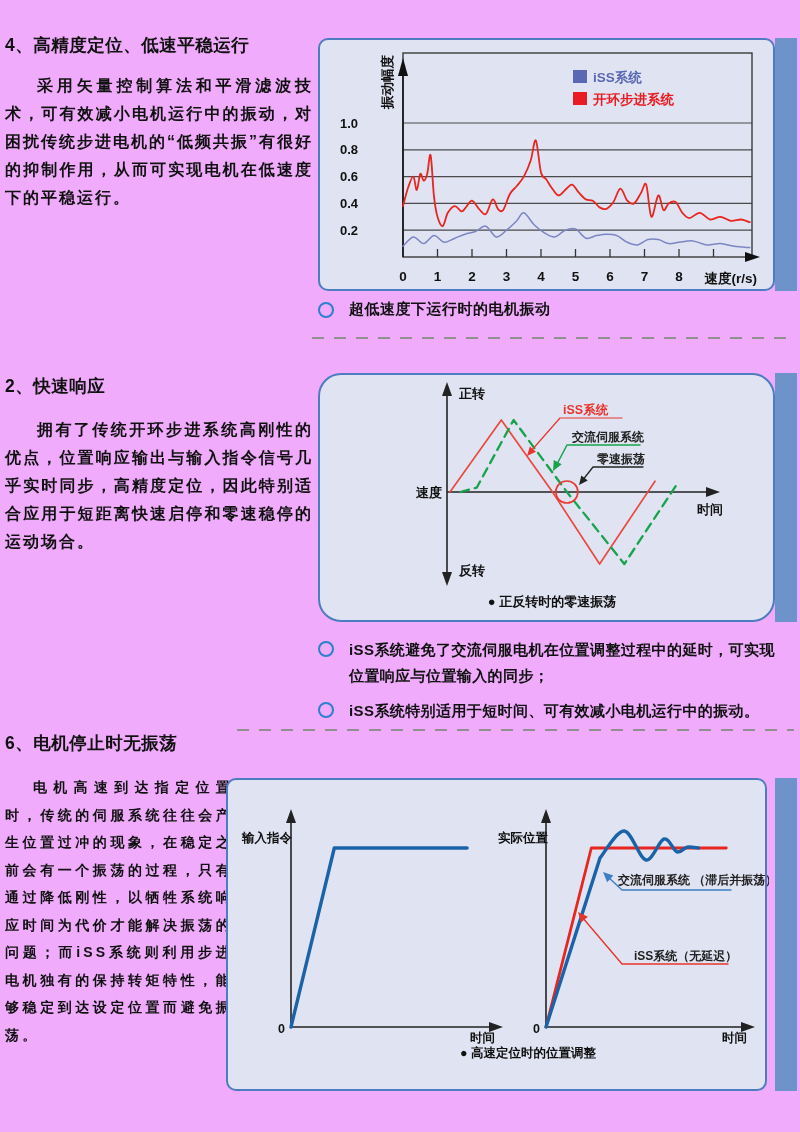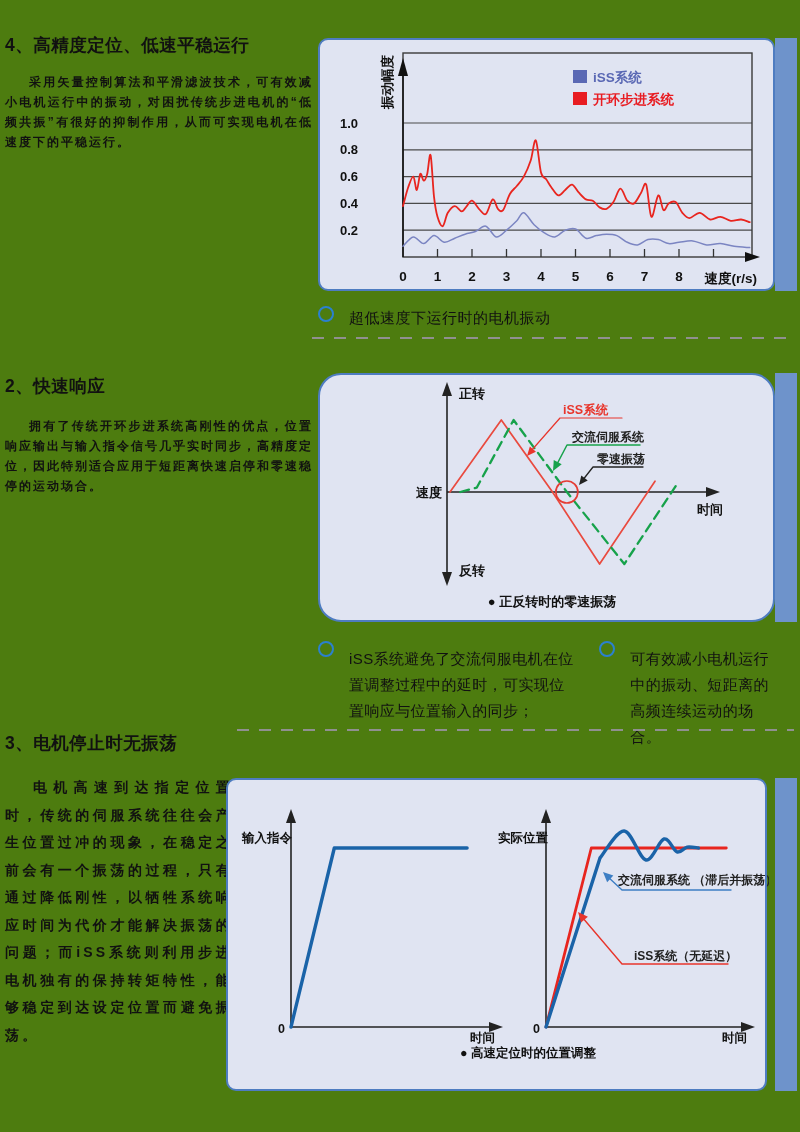--- a/index.html
+++ b/index.html
@@ -1,30 +1,30 @@
 <!DOCTYPE html>
 <html><head>
 <meta charset="utf-8">
 <style>
   html,body{margin:0;padding:0;background:#fff;}
-  .canvas{position:relative;width:800px;height:1132px;background:#4d7c0f;overflow:hidden;
+  .canvas{position:relative;width:800px;height:1132px;background:#f0abfc;overflow:hidden;
           font-family:"Liberation Sans","DejaVu Sans",sans-serif;color:#111;}
   .sec-title{position:absolute;font-size:17.5px;font-weight:700;letter-spacing:.5px;}
-  .sec-body{position:absolute;font-size:12px;font-weight:600;line-height:20px;letter-spacing:2px;
+  .sec-body{position:absolute;font-size:16px;font-weight:600;line-height:28px;letter-spacing:2px;
             text-align:justify;text-indent:2em;}
   .sec-body.narrow{font-size:14px;line-height:27.5px;letter-spacing:3.2px;}
   .panel{position:absolute;background:#e0e4f2;border:2.5px solid #4e7cc1;border-radius:10px;box-sizing:border-box;}
   .panel svg{position:absolute;left:0;top:0;}
   .strip{position:absolute;background:#6e93cb;}
   .cap-row{position:absolute;display:flex;align-items:center;}
   .ring{width:12px;height:12px;border:2.2px solid #2b80d0;border-radius:50%;flex:0 0 auto;margin-right:15px;}
-  .cap-text{font-size:15px;font-weight:400;letter-spacing:.5px;margin-top:9px;}
+  .cap-text{font-size:15px;font-weight:700;letter-spacing:.5px;}
   .sep{position:absolute;height:2px;
        background:repeating-linear-gradient(90deg,#909090 0 12px,transparent 12px 22px);}
-  .bullets{position:absolute;display:flex;flex-direction:row;gap:22px;}
+  .bullets{position:absolute;display:flex;flex-direction:column;gap:9px;}
   .bullet-item{display:flex;align-items:flex-start;}
   .bullet-item .ring{margin-top:4px;}
   .bullet-item .cap-text{line-height:26px;letter-spacing:.4px;}
   svg text{font-family:inherit;}
 </style>
 </head>
 <body>
 
 <div class="canvas">
 
@@ -119,27 +119,27 @@
   </div>
   <div class="strip" style="left:775px;top:373px;width:22px;height:249px;"></div>
 
   <div class="bullets" style="left:318px;top:637px;width:464px;">
     <div class="bullet-item">
       <span class="ring"></span>
       <span class="cap-text">iSS系统避免了交流伺服电机在位置调整过程中的延时，可实现位置响应与位置输入的同步；</span>
     </div>
     <div class="bullet-item">
       <span class="ring"></span>
-      <span class="cap-text">可有效减小电机运行中的振动、短距离的高频连续运动的场合。</span>
+      <span class="cap-text">iSS系统特别适用于短时间、可有效减小电机运行中的振动。</span>
     </div>
   </div>
 
   <div class="sep" style="left:237px;top:729px;width:557px;"></div>
 
-  <div class="sec-title" style="left:5px;top:731px;">3、电机停止时无振荡</div>
+  <div class="sec-title" style="left:5px;top:731px;">6、电机停止时无振荡</div>
   <div class="sec-body narrow" style="left:5px;top:774px;width:228px;">电机高速到达指定位置时，传统的伺服系统往往会产生位置过冲的现象，在稳定之前会有一个振荡的过程，只有通过降低刚性，以牺牲系统响应时间为代价才能解决振荡的问题；而iSS系统则利用步进电机独有的保持转矩特性，能够稳定到达设定位置而避免振荡。</div>
 
   <div class="panel" style="left:226px;top:778px;width:541px;height:313px;">
     <div id="chart3">
         <svg width="541" height="313" viewBox="0 0 541 313">
           <line x1="63" y1="38" x2="63" y2="247" stroke="#222" stroke-width="1.6"></line>
           <polygon points="63,29 58,43 68,43" fill="#222"></polygon>
           <line x1="63" y1="247" x2="267" y2="247" stroke="#222" stroke-width="1.6"></line>
           <polygon points="275,247 261,242 261,252" fill="#222"></polygon>
           <text x="14" y="62" font-size="12.5" text-anchor="start" fill="#111" font-weight="600">输入指令</text>

